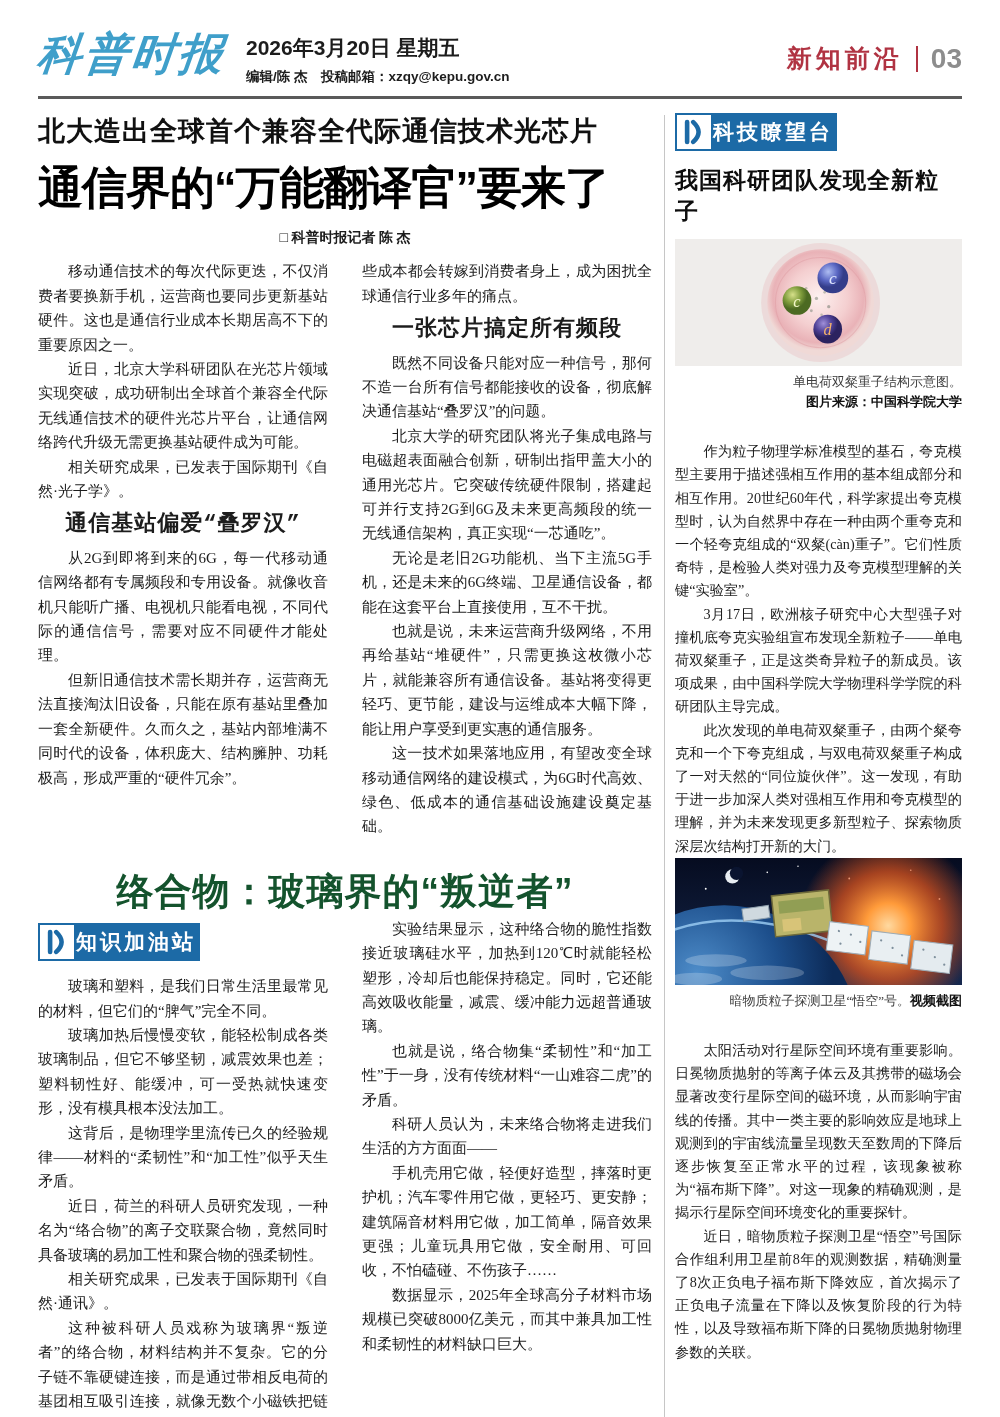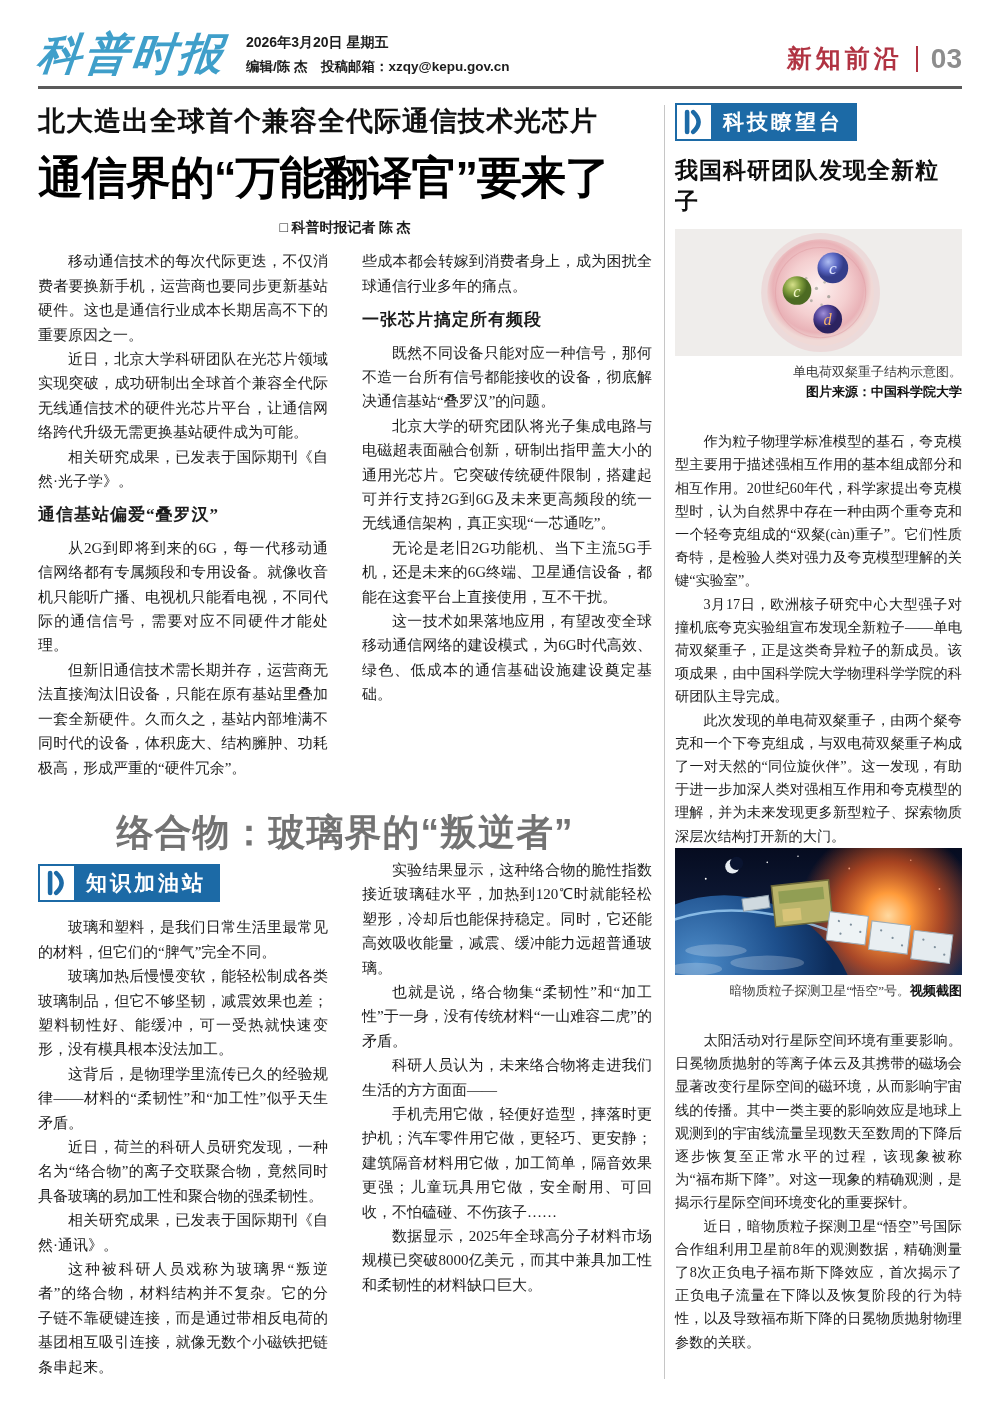--- a/index.html
+++ b/index.html
@@ -4,54 +4,54 @@
 <style>
   html,body{margin:0;padding:0;background:#e8e8e8;}
   .page{width:1000px;height:1417px;margin:0 auto;background:#fff;box-sizing:border-box;
         padding:26px 38px 20px;position:relative;overflow:hidden;
         font-family:"Liberation Serif",serif;color:#1c1c1c;}
   
   .masthead{display:flex;align-items:flex-start;}
   .logo{font-family:"DejaVu Serif",serif;font-style:italic;font-weight:700;font-size:44px;
         color:#3f9fca;transform:skewX(-6deg);letter-spacing:3px;line-height:1;padding-top:6px;}
   .pubinfo{margin-left:20px;margin-top:8px;font-family:"Liberation Sans",sans-serif;}
-  .date{font-size:14px;font-weight:700;}
+  .date{font-size:21px;font-weight:700;}
   .editor{font-size:13.5px;font-weight:700;margin-top:6px;}
   .section-box{margin-left:auto;margin-top:16px;display:flex;align-items:center;
         font-family:"Liberation Sans",sans-serif;}
   .section{color:#b03342;font-size:25px;font-weight:800;letter-spacing:4px;}
   .sep{width:2px;height:26px;background:#b03342;margin:0 13px;}
   .pageno{color:#8d8d8d;font-size:28px;font-weight:700;}
   .rule{height:3px;background:#5a5a5a;margin-top:10px;}
   
   .content{display:flex;margin-top:14px;}
   .left{width:614px;flex:0 0 614px;}
   .vrule{width:1px;background:#c6c6c6;margin:2px 10px 0 12px;}
   .right{flex:1;min-width:0;}
   
   .kicker{font-size:27px;font-weight:800;letter-spacing:1px;color:#111;}
   .title{font-size:45px;font-weight:900;font-family:"Liberation Sans",sans-serif;
          margin:14px 0 0;line-height:1.12;color:#000;letter-spacing:-1px;}
   .byline{text-align:center;font-size:14px;margin:16px 0 12px;font-weight:700;}
   .cols{display:flex;gap:34px;}
   .col{flex:1;min-width:0;font-size:15px;line-height:24.4px;text-align:justify;}
   .para{text-indent:2em;}
-  .subhead{font-family:Liberation Serif, serif;font-weight:800;font-size:17px;
-           text-align:left;text-indent:0;margin:10px 0 8px;letter-spacing:1px;}
+  .subhead{font-family:Liberation Mono, monospace;font-weight:800;font-size:22px;
+           text-align:center;text-indent:0;margin:10px 0 8px;letter-spacing:1px;}
   
   .a2{margin-top:28px;}
   .mid-title{text-align:center;font-family:"Liberation Sans",sans-serif;font-weight:700;
-             font-size:37px;letter-spacing:1px;margin:0;color:#737373;}
+             font-size:37px;letter-spacing:1px;margin:0;color:#14532d;}
   
   .badge{display:inline-flex;align-items:stretch;border:2px solid #1c6aa6;background:#fff;
          height:38px;box-sizing:border-box;}
   .badge-icon{width:34px;display:flex;align-items:center;justify-content:center;background:#fff;}
   .badge-label{background:#1c6aa6;color:#fff;font-family:"Liberation Sans",sans-serif;
          font-weight:700;font-size:21px;letter-spacing:3px;display:flex;align-items:center;
-         padding:0 12px;white-space:nowrap;}
+         padding:0 2px;white-space:nowrap;}
   .badge-wrap{margin:6px 0 12px;}
   
   .r-title{font-family:"Liberation Sans",sans-serif;font-weight:800;font-size:23px;
            letter-spacing:1px;margin:14px 0 12px;line-height:1.35;color:#0d0d0d;}
   figure{margin:0;}
   .fig-img{width:100%;display:block;}
   .fig-caps{text-align:right;font-size:13px;line-height:20px;margin-top:6px;}
   .cap-kai{color:#3c3c3c;}
   .cap-bold{font-family:"Liberation Sans",sans-serif;font-weight:800;color:#111;font-style:normal;}
   .r-body{margin-top:10px;}
@@ -94,20 +94,21 @@
               <div class="subhead">通信基站偏爱“叠罗汉”</div>
               <div class="para">从2G到即将到来的6G，每一代移动通信网络都有专属频段和专用设备。就像收音机只能听广播、电视机只能看电视，不同代际的通信信号，需要对应不同硬件才能处理。</div>
               <div class="para">但新旧通信技术需长期并存，运营商无法直接淘汰旧设备，只能在原有基站里叠加一套全新硬件。久而久之，基站内部堆满不同时代的设备，体积庞大、结构臃肿、功耗极高，形成严重的“硬件冗余”。</div>
             </div>
           <div class="col">
               <div class="para" style="text-indent: 0px;">些成本都会转嫁到消费者身上，成为困扰全球通信行业多年的痛点。</div>
               <div class="subhead">一张芯片搞定所有频段</div>
               <div class="para">既然不同设备只能对应一种信号，那何不造一台所有信号都能接收的设备，彻底解决通信基站“叠罗汉”的问题。</div>
               <div class="para">北京大学的研究团队将光子集成电路与电磁超表面融合创新，研制出指甲盖大小的通用光芯片。它突破传统硬件限制，搭建起可并行支持2G到6G及未来更高频段的统一无线通信架构，真正实现“一芯通吃”。</div>
               <div class="para">无论是老旧2G功能机、当下主流5G手机，还是未来的6G终端、卫星通信设备，都能在这套平台上直接使用，互不干扰。</div>
+              <div class="para">也就是说，未来运营商升级网络，不用再给基站“堆硬件”，只需更换这枚微小芯片，就能兼容所有通信设备。基站将变得更轻巧、更节能，建设与运维成本大幅下降，能让用户享受到更实惠的通信服务。</div>
               <div class="para">这一技术如果落地应用，有望改变全球移动通信网络的建设模式，为6G时代高效、绿色、低成本的通信基础设施建设奠定基础。</div>
             </div>
         </div>
       </article>
 
       <article class="a2">
         <h2 class="mid-title">络合物：玻璃界的“叛逆者”</h2>
         <div class="cols">
           <div class="col">
             <div class="badge-wrap">

